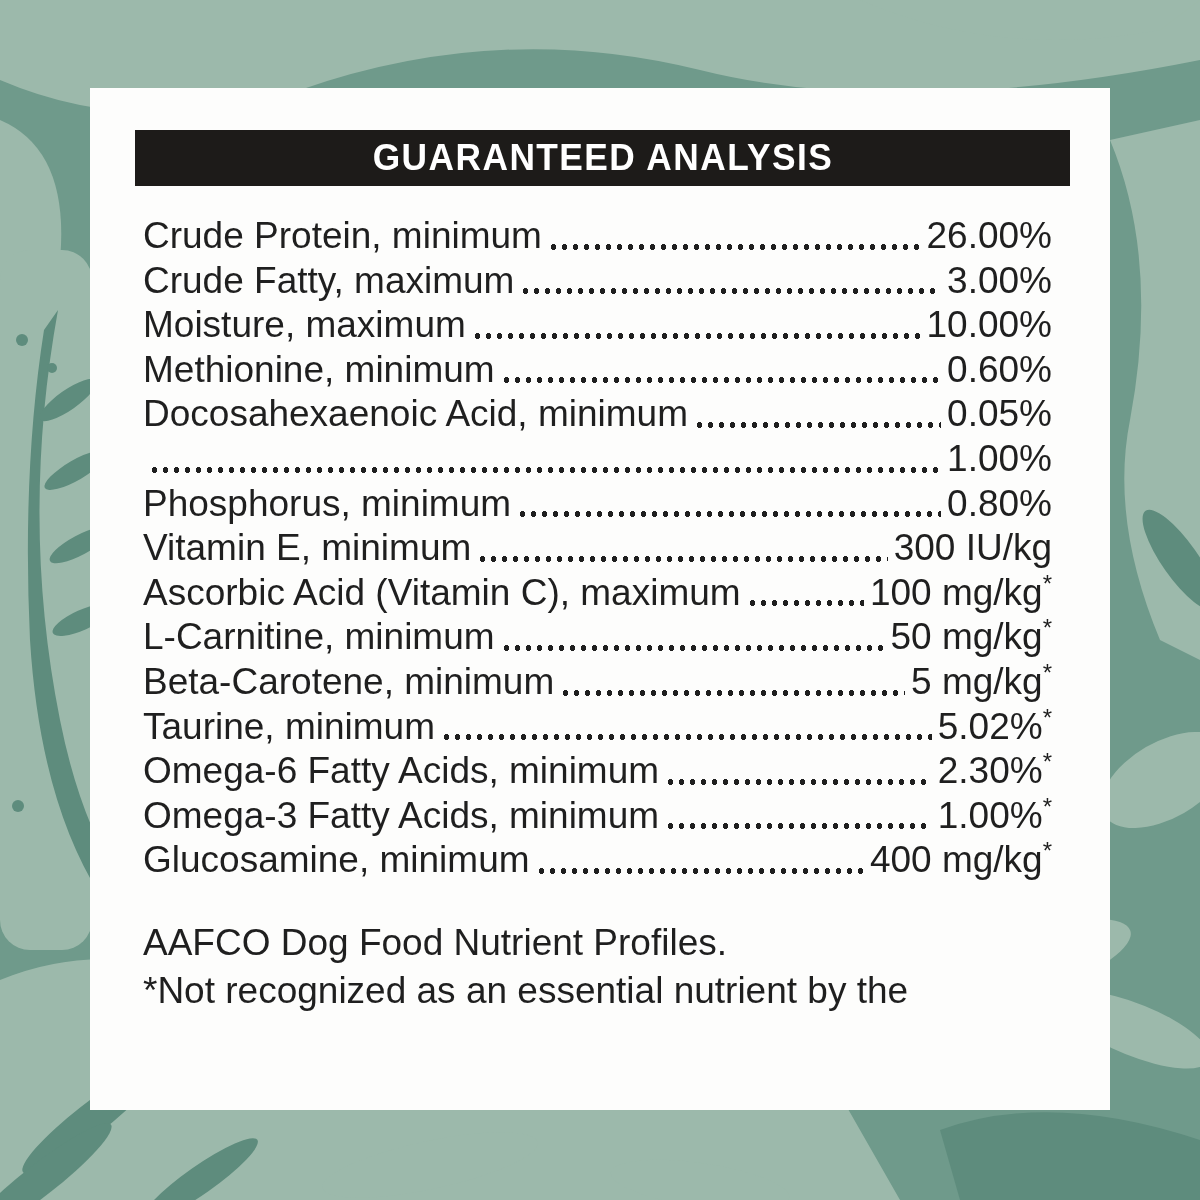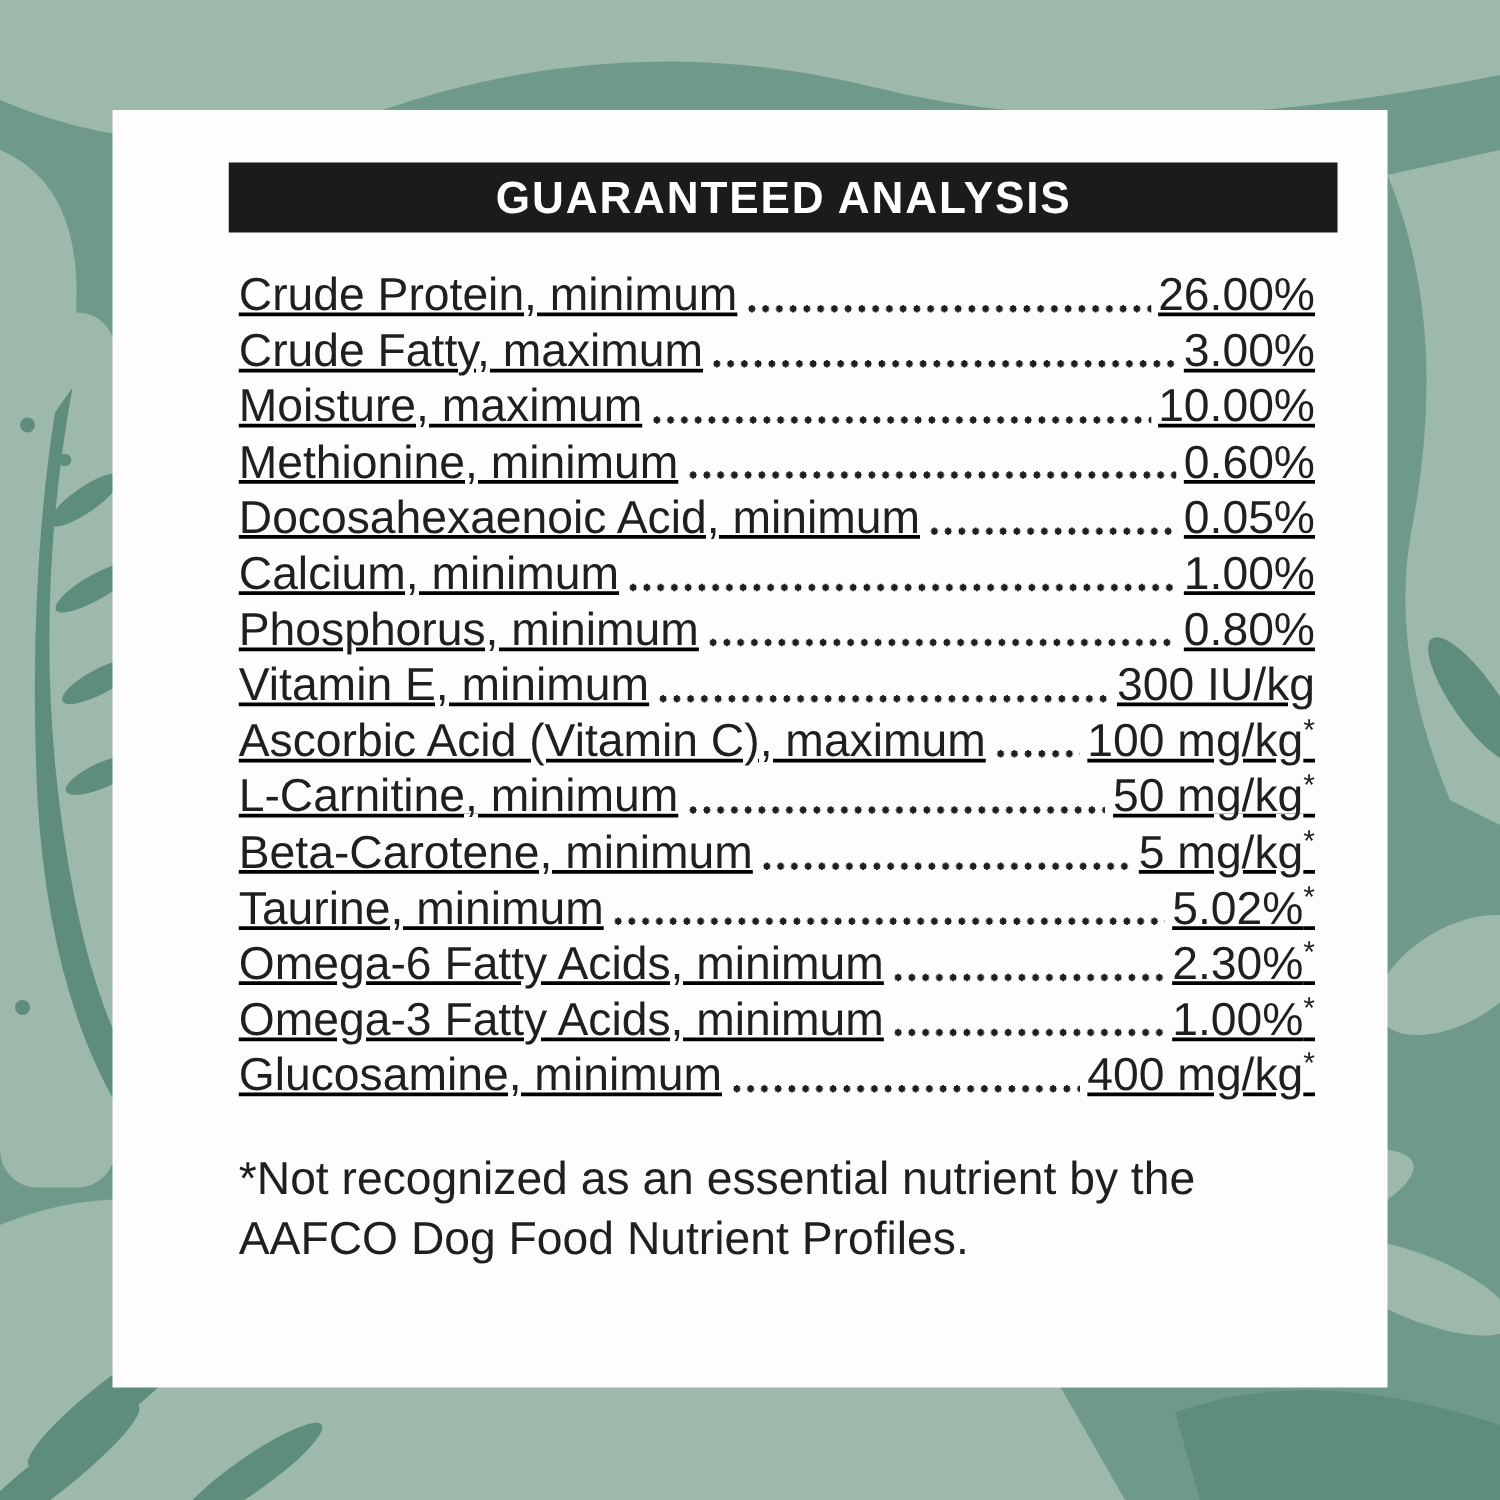--- a/index.html
+++ b/index.html
@@ -19,34 +19,33 @@
     background:var(--background-base);
   }
   svg.bg{position:absolute;left:0;top:0;width:1200px;height:1200px;display:block;}
   svg.bg .base{fill:var(--background-base);}
   svg.bg .light{fill:var(--background-stroke-light);}
   svg.bg .dark{fill:var(--background-stroke-dark);}
 
   .panel{
     position:absolute;left:90px;top:88px;width:1020px;height:1022px;
     background:var(--panel);
-    padding-left:48px;
   }
   .header-bar{
     margin:42px 40px 0 45px;height:56px;
     background:var(--header-bg);
     display:flex;align-items:center;justify-content:center;
   }
   .header-bar .title{
     color:var(--header-text);
     font-size:36px;font-weight:bold;letter-spacing:1.5px;
     transform:scaleX(.98);
     white-space:nowrap;
   }
-  .rows{margin:28px 58px 0 53px;text-decoration:underline;}
+  .rows{margin:28px 58px 0 53px;}
   .row{
     display:flex;align-items:flex-end;
     font-size:37px;line-height:44.6px;color:var(--text);
     white-space:nowrap;
   }
   .row .label{flex:0 0 auto;}
   .row .dots{
     flex:1 1 auto;min-width:26px;height:6px;
     margin:0 6px 9px 6px;
     background-image:radial-gradient(circle closest-side,var(--text) 90%,rgba(0,0,0,0) 95%);
@@ -124,21 +123,20 @@
       <span class="label">Methionine, minimum</span>
       <span class="dots"></span>
       <span class="value"><span>0.60%</span><sup></sup></span>
     </div>
     <div class="row">
       <span class="label">Docosahexaenoic Acid, minimum</span>
       <span class="dots"></span>
       <span class="value"><span>0.05%</span><sup></sup></span>
     </div>
     <div class="row">
-      <span class="label">Calcium, minimum</span>
       <span class="dots"></span>
       <span class="value"><span>1.00%</span><sup></sup></span>
     </div>
     <div class="row">
       <span class="label">Phosphorus, minimum</span>
       <span class="dots"></span>
       <span class="value"><span>0.80%</span><sup></sup></span>
     </div>
     <div class="row">
       <span class="label">Vitamin E, minimum</span>
@@ -176,17 +174,17 @@
       <span class="value"><span>1.00%</span><sup>*</sup></span>
     </div>
     <div class="row">
       <span class="label">Glucosamine, minimum</span>
       <span class="dots"></span>
       <span class="value"><span>400 mg/kg</span><sup>*</sup></span>
     </div>
   </div>
 
   <div class="footnote">
+    <div>AAFCO Dog Food Nutrient Profiles.</div>
     <div>*Not recognized as an essential nutrient by the</div>
-    <div>AAFCO Dog Food Nutrient Profiles.</div>
   </div>
 
 </div>
 
 </body></html>

